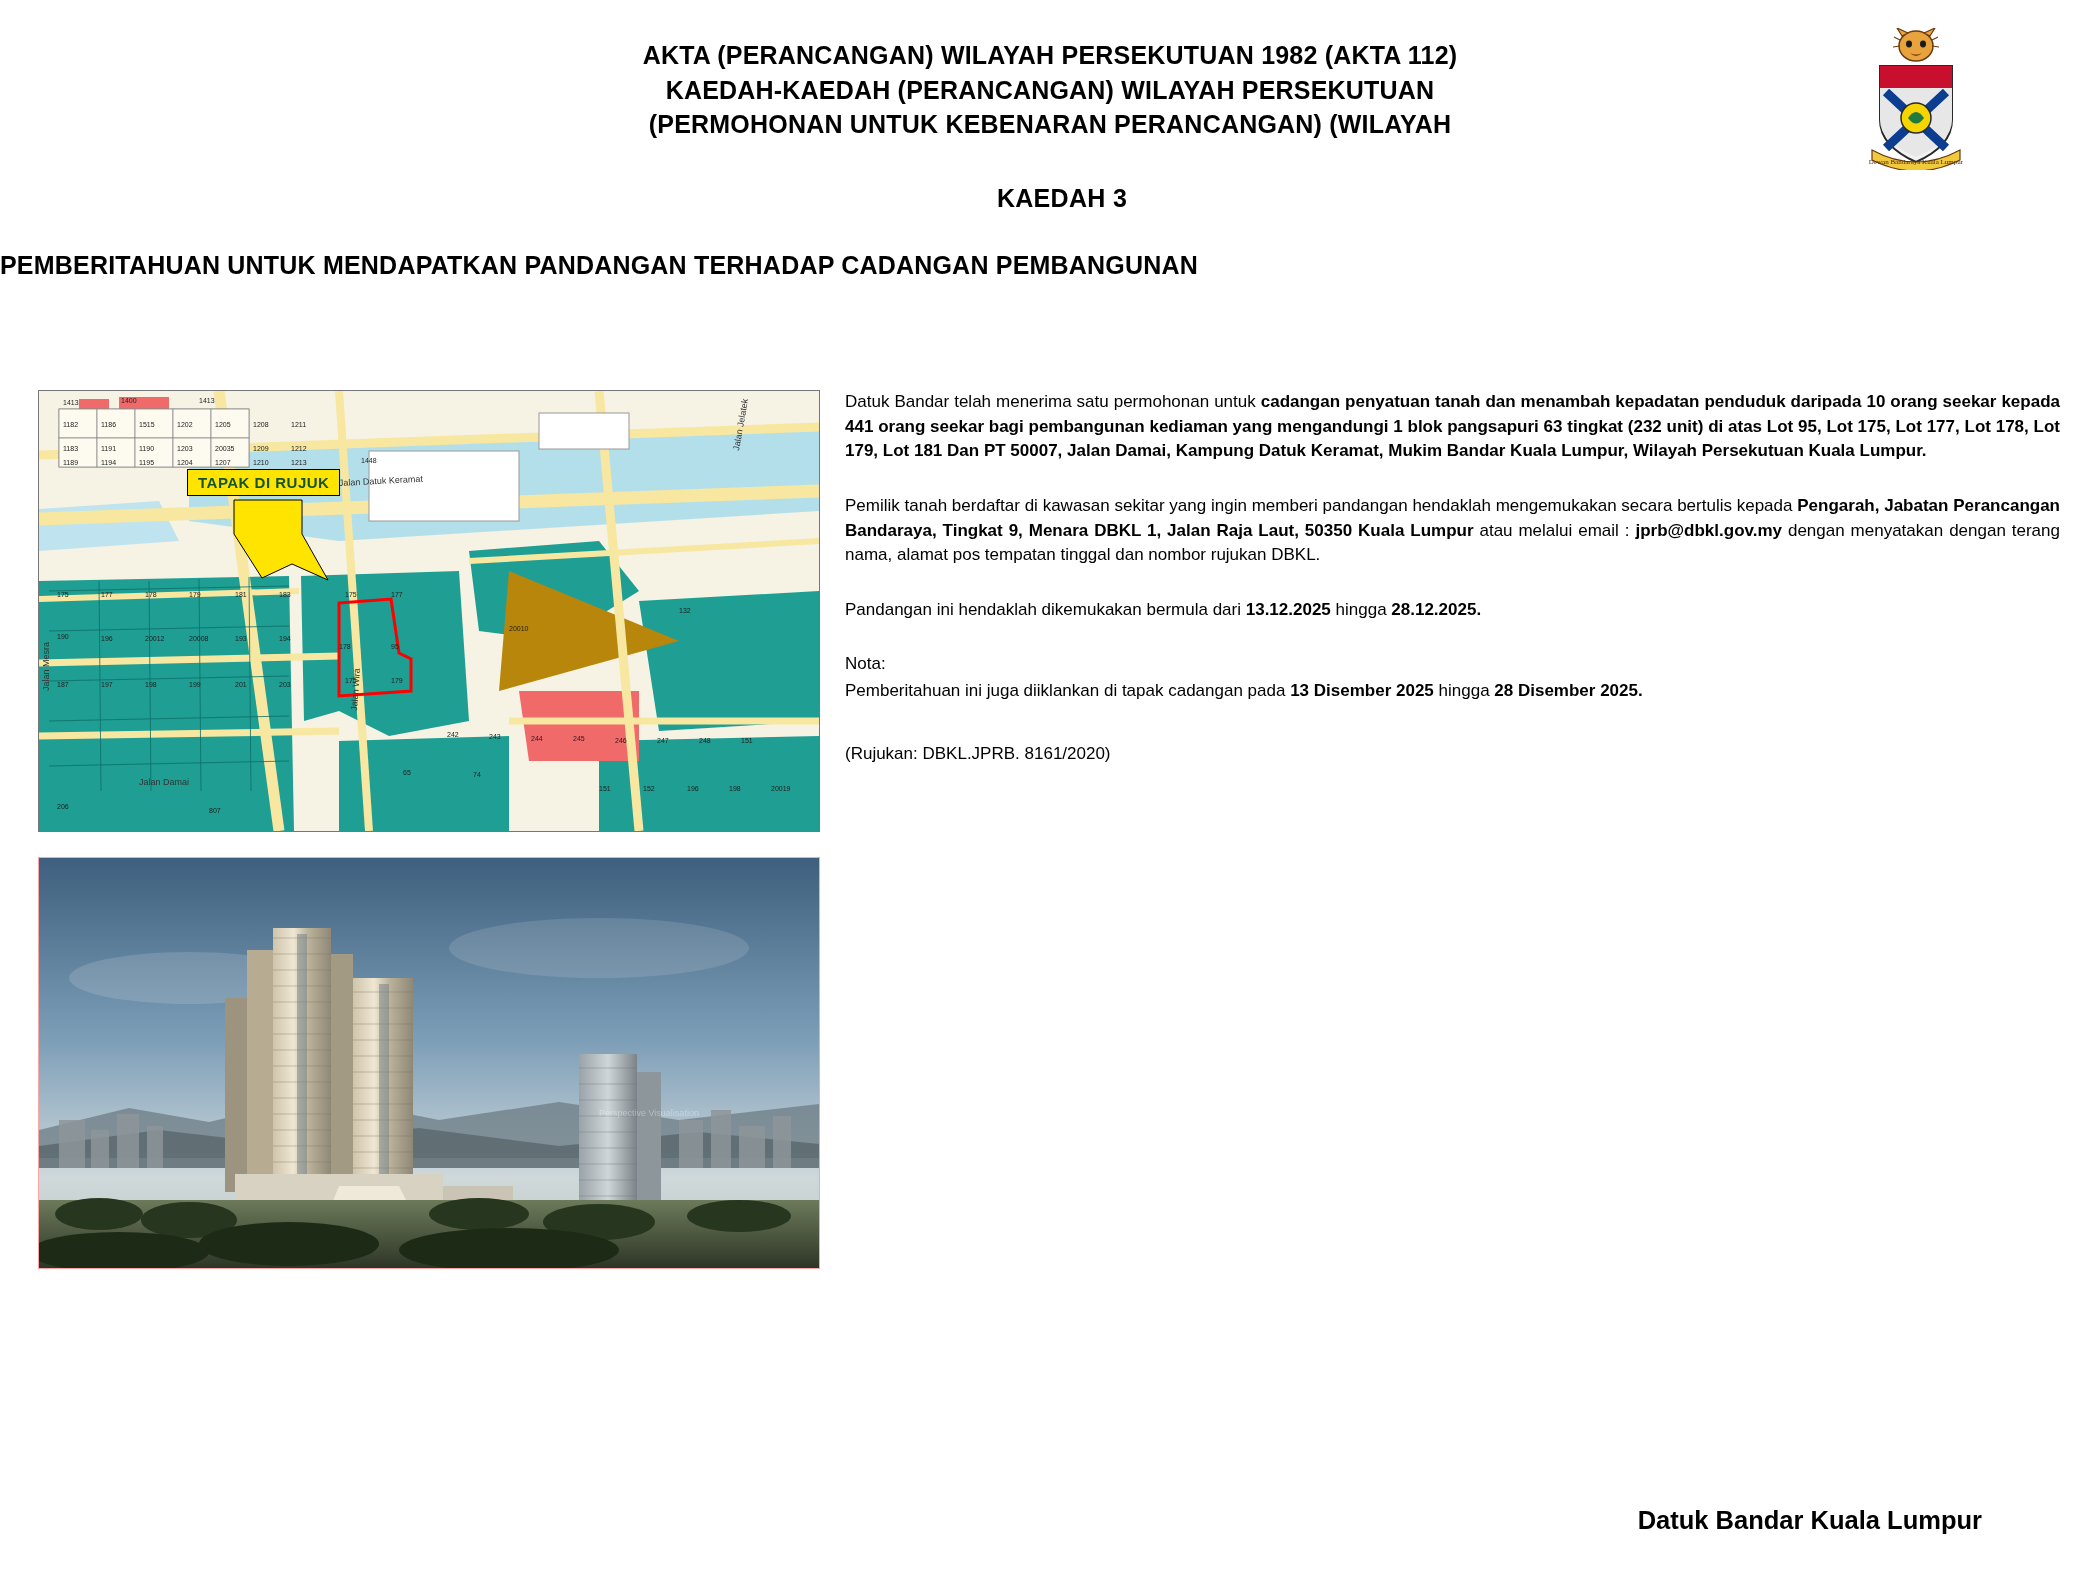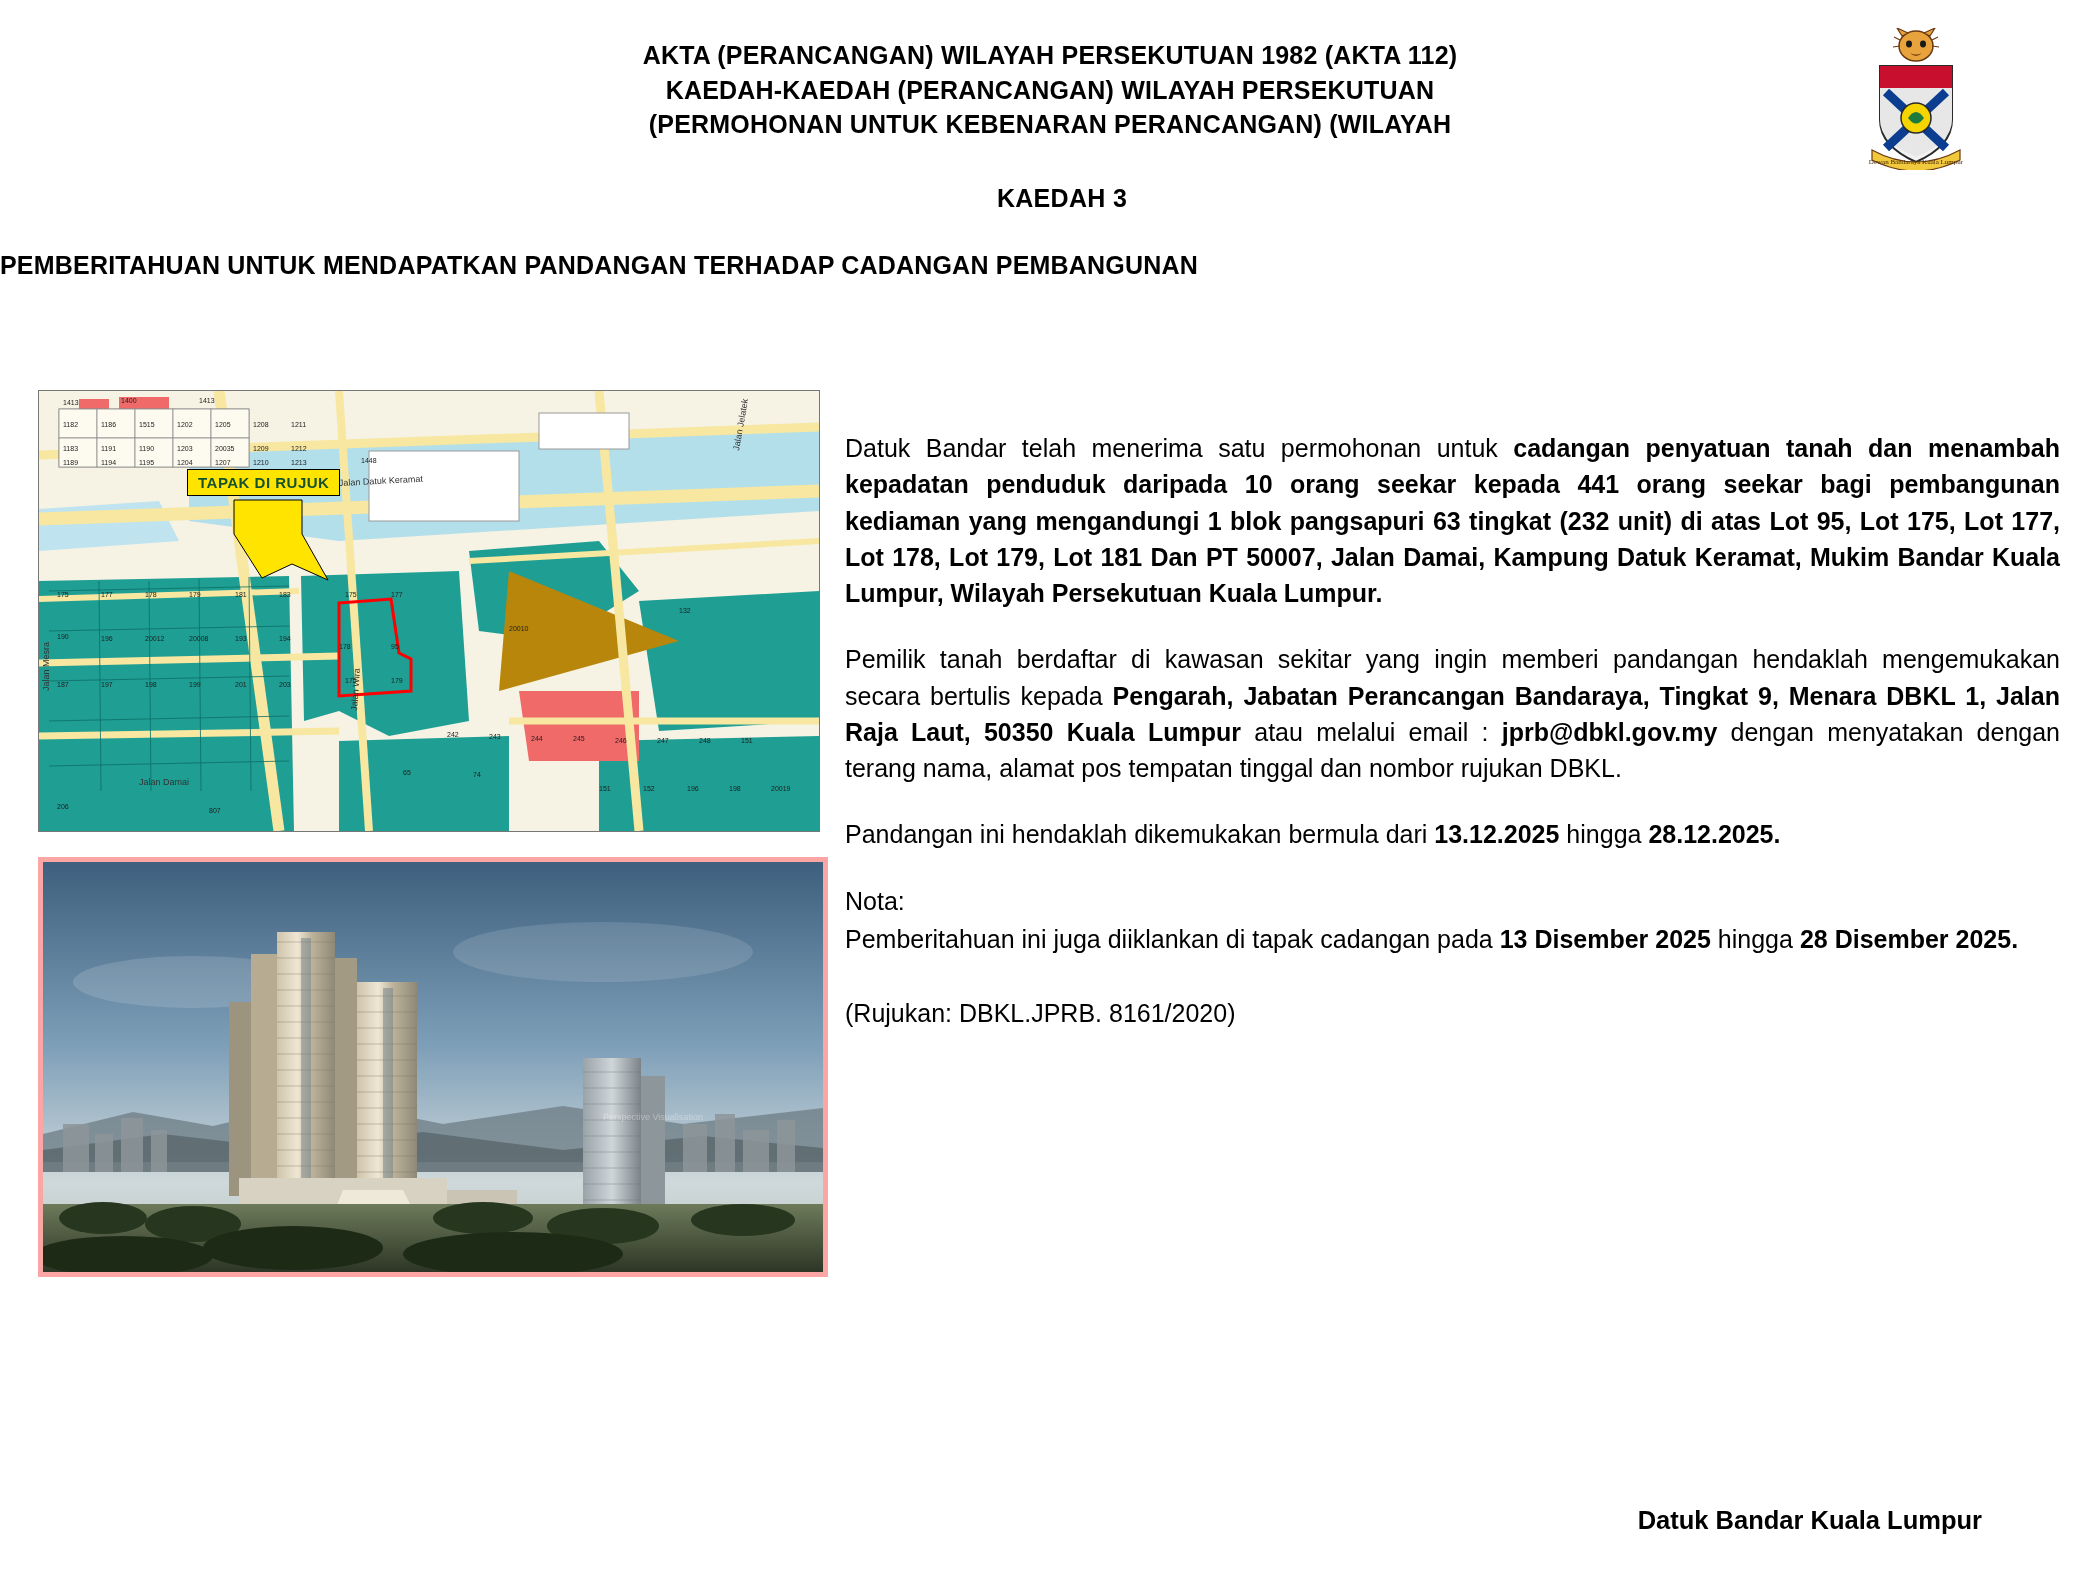--- a/index.html
+++ b/index.html
@@ -77,34 +77,33 @@
     border: 1px solid #777;
     position: relative;
     overflow: hidden;
     background: #f3efe2;
   }
 
   .photo-box {
     margin-top: 25px;
     width: 780px;
     height: 410px;
-    border: 5px solid #fca5a5;
+    border: 1px solid #fca5a5;
     position: relative;
     overflow: hidden;
     background: #203040;
   }
 
   .right-col {
     position: absolute;
     left: 845px;
     top: 0;
     width: 1215px;
-    font-size: 25px;
+    font-size: 17px;
     line-height: 1.45;
-    margin-top: 40px;
   }
   .para {
     text-align: justify;
     margin-bottom: 30px;
   }
   .para b { font-weight: bold; }
   .nota-label { margin-bottom: 2px; }
   .ref {
     font-weight: normal;
     margin-top: 38px;

